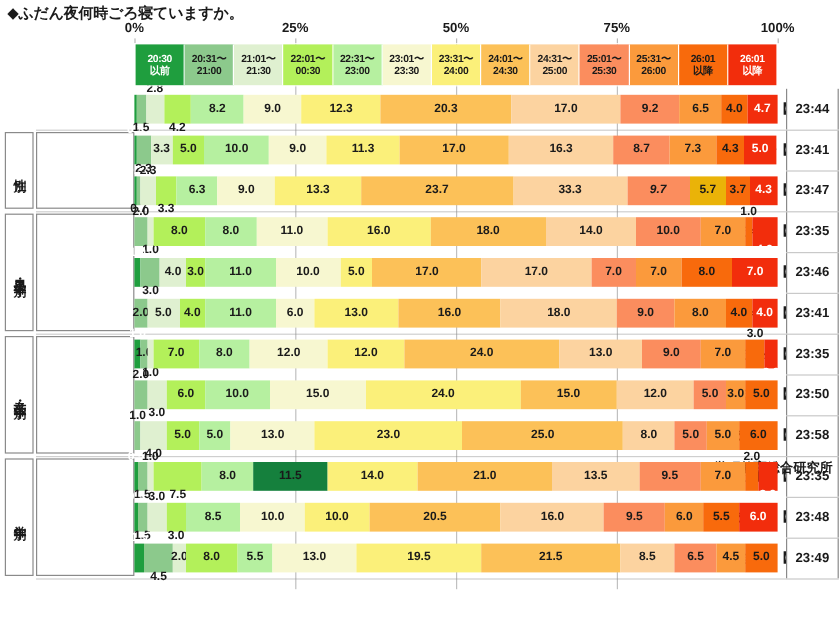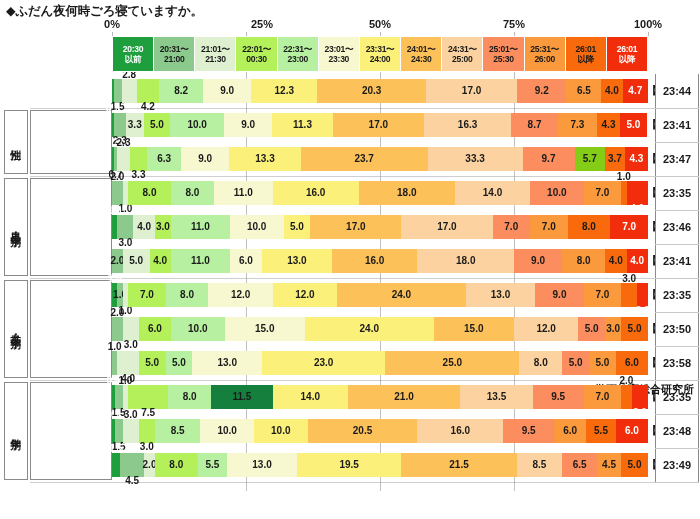--- a/index.html
+++ b/index.html
@@ -113,21 +113,21 @@
 </style>
 </head>
 <body>
 
 <div id="page">
 
   <div class="title">◆ふだん夜何時ごろ寝ていますか。</div>
 
   <div class="axis-labels" id="axis-labels">
       <span style="left: 112px;">0%</span>
-      <span style="left: 262px;">25%</span>
+      <span style="left: 246px;">25%</span>
       <span style="left: 380px;">50%</span>
       <span style="left: 514px;">75%</span>
       <span style="left: 648px;">100%</span>
     </div>
   <div class="axis-ticks" id="axis-ticks">
       <i style="left: 112px;"></i>
       <i style="left: 246px;"></i>
       <i style="left: 380px;"></i>
       <i style="left: 514px;"></i>
       <i style="left: 648px;"></i>
@@ -309,24 +309,24 @@
           </div>
           <div class="seg" style="width: 71.288px; background: rgb(251, 240, 122);">
             <div class="v mid">13.3</div>
           </div>
           <div class="seg" style="width: 127.032px; background: rgb(252, 193, 88);">
             <div class="v mid">23.7</div>
           </div>
           <div class="seg" style="width: 94.872px; background: rgb(252, 211, 160);">
             <div class="v mid">33.3</div>
           </div>
-          <div class="seg" style="width: 51.992px; background: rgb(251, 141, 94);">
+          <div class="seg" style="width: 51.992px; background: rgb(251, 141, 94); font-style: italic;">
             <div class="v mid">9.7</div>
           </div>
-          <div class="seg" style="width: 30.552px; background: #84cc16;">
+          <div class="seg" style="width: 30.552px; background: #eab308;">
             <div class="v mid">5.7</div>
           </div>
           <div class="seg" style="width: 19.832px; background: rgb(248, 106, 12);">
             <div class="v mid">3.7</div>
           </div>
           <div class="seg" style="width: 23.048px; background: rgb(242, 45, 12);">
             <div class="v mid light">4.3</div>
           </div>
         </div>
         <div class="avg-cell">23:47</div>

